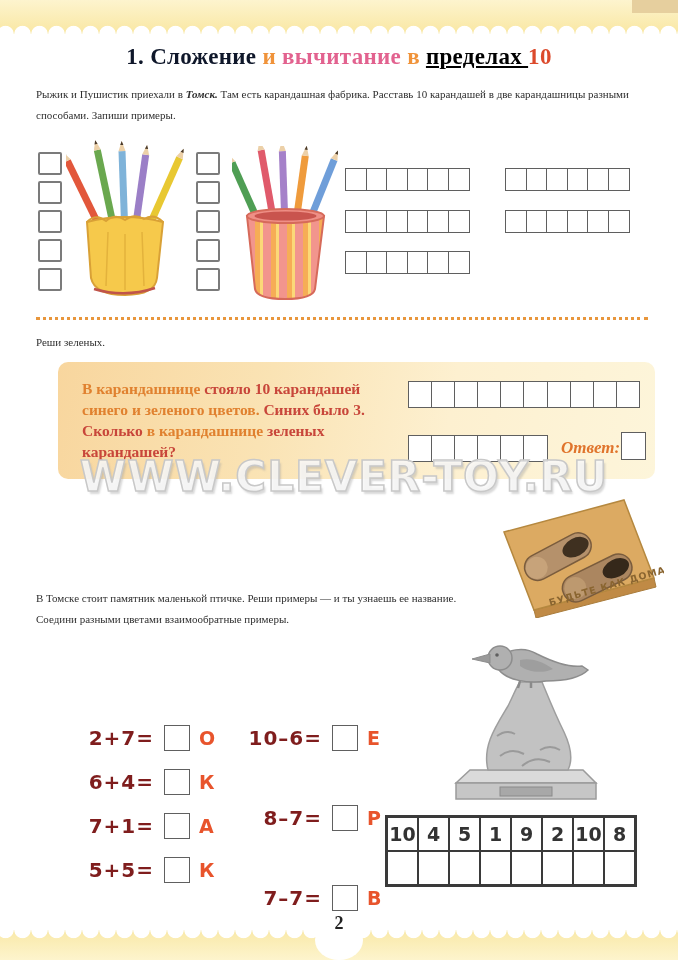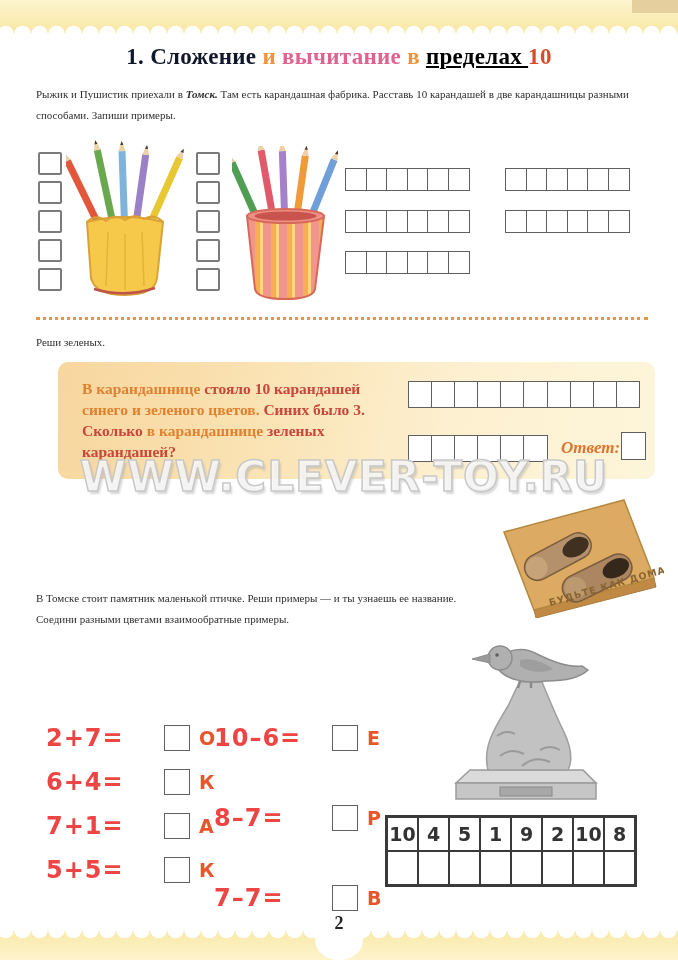--- a/index.html
+++ b/index.html
@@ -84,23 +84,23 @@
     text-shadow:2px 3px 2px rgba(160,160,160,.4); letter-spacing:1px; z-index:5; }
 
   
   .slippers-svg { position:absolute; left:472px; top:490px; }
   .statue-svg { position:absolute; left:428px; top:608px; }
 
   
   .eq-col { position:absolute; top:716px; display:flex; flex-direction:column; }
   .eq-col-l { left:46px; } .eq-col-r { left:214px;gap:36px; }
   .eq-row { display:flex; align-items:center; height:44px; }
-  .eq-expr { display:inline-block; width:108px; text-align:left;
-    font-family:"DejaVu Sans", sans-serif; font-weight:bold; font-size:24px;
-    color:#ef4444; letter-spacing:1px; }
+  .eq-expr { display:inline-block; width:108px; text-align:right;
+    font-family:"DejaVu Sans", sans-serif; font-weight:bold; font-size:20px;
+    color:#7f1d1d; letter-spacing:1px; }
   .eq-box { display:inline-block; width:24px; height:24px; border:1.8px solid #606060;
     background:#fff; margin:0 9px 0 10px; }
   .eq-letter { font-family:"DejaVu Sans", sans-serif; font-weight:bold; font-size:19px;
     color:#e8542c; }
 
   
   .ans-table { position:absolute; left:385px; top:815px; border:2px solid #3a3a3a; background:#fff; }
   .ans-row { display:flex; }
   .ans-cell { width:29px; height:32px; border:1px solid #3a3a3a; background:#fff;
     display:flex; align-items:center; justify-content:center;

